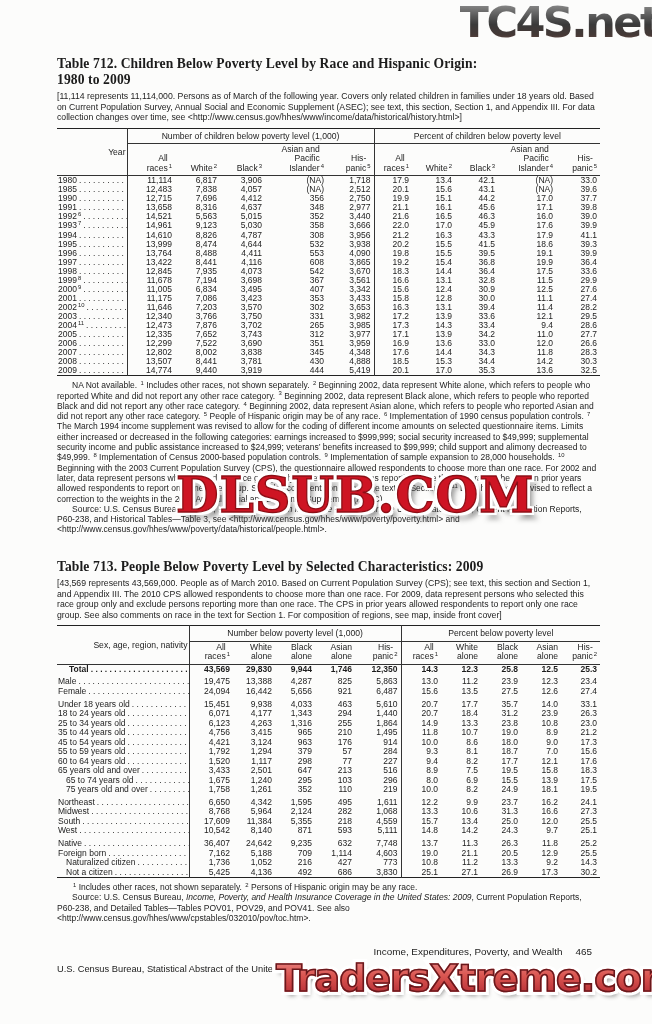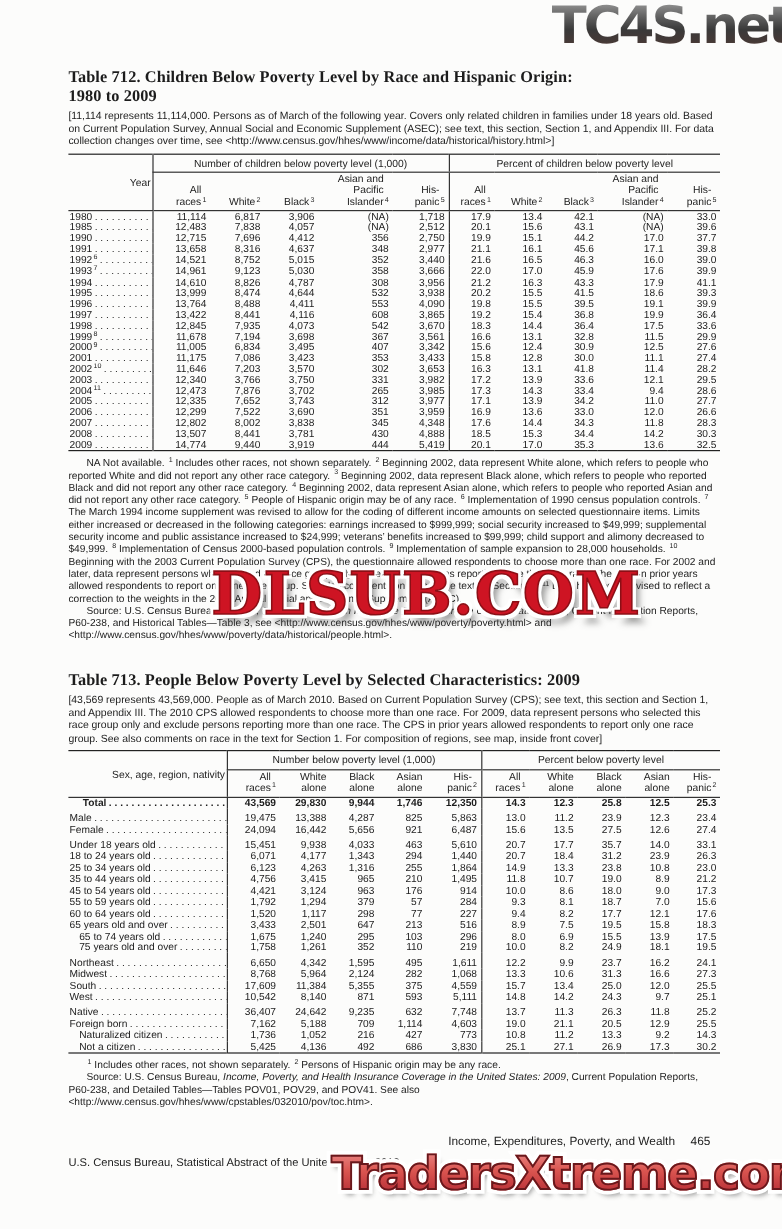--- a/index.html
+++ b/index.html
@@ -178,21 +178,21 @@
           <td class="num">39.8</td>
         </tr>
         <tr>
           <td class="stub">
             <div class="stubline">
               <span class="lab">1992<sup>6</sup></span>
               <span class="leader"></span>
             </div>
           </td>
           <td class="num vl">14,521</td>
-          <td class="num">8,752</td>
+          <td class="num">5,563</td>
           <td class="num">5,015</td>
           <td class="num">352</td>
           <td class="num">3,440</td>
           <td class="num vl">21.6</td>
           <td class="num">16.5</td>
           <td class="num">46.3</td>
           <td class="num">16.0</td>
           <td class="num">39.0</td>
         </tr>
         <tr>
@@ -364,21 +364,21 @@
               <span class="leader"></span>
             </div>
           </td>
           <td class="num vl">11,646</td>
           <td class="num">7,203</td>
           <td class="num">3,570</td>
           <td class="num">302</td>
           <td class="num">3,653</td>
           <td class="num vl">16.3</td>
           <td class="num">13.1</td>
-          <td class="num">41.8</td>
+          <td class="num">39.4</td>
           <td class="num">11.4</td>
           <td class="num">28.2</td>
         </tr>
         <tr>
           <td class="stub">
             <div class="stubline">
               <span class="lab">2003</span>
               <span class="leader"></span>
             </div>
           </td>
@@ -829,21 +829,21 @@
         <tr>
           <td class="stub">
             <div class="stubline">
               <span class="lab">South</span>
               <span class="leader"></span>
             </div>
           </td>
           <td class="num vl">17,609</td>
           <td class="num">11,384</td>
           <td class="num">5,355</td>
-          <td class="num">375</td>
+          <td class="num">218</td>
           <td class="num">4,559</td>
           <td class="num vl">15.7</td>
           <td class="num">13.4</td>
           <td class="num">25.0</td>
           <td class="num">12.0</td>
           <td class="num">25.5</td>
         </tr>
         <tr>
           <td class="stub">
             <div class="stubline">

